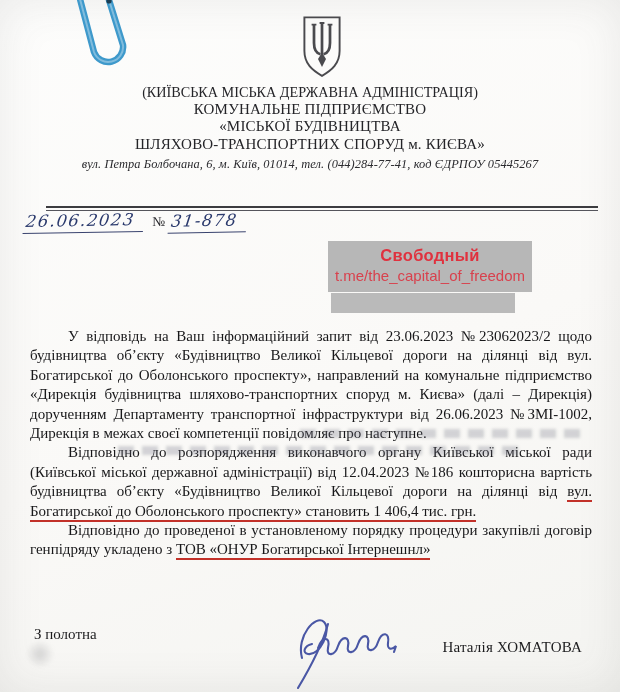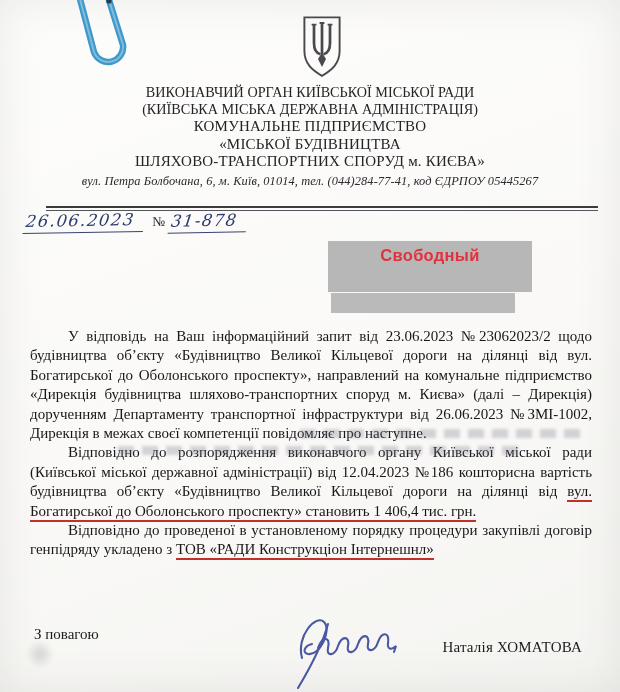--- a/index.html
+++ b/index.html
@@ -69,52 +69,52 @@
     <g fill="none" stroke="#4a4a4e" stroke-width="3.4">
       <path d="M20,12 V35 C20,44 24,48 28,49"></path>
       <path d="M40,12 V35 C40,44 36,48 32,49"></path>
       <path d="M30,10 V50"></path>
     </g>
     <path d="M17,12 h6 M37,12 h6 M27,10 h6" stroke="#4a4a4e" stroke-width="2.2"></path>
     <path d="M30,47 L25,55 L30,65 L35,55 Z" fill="#4a4a4e"></path>
   </svg>
 
   <div class="letterhead">
-    <div class="lh-line">ВИКОНАВЧИЙ ОРГАН КИЇВСЬКОЇ МІСЬКОЇ РАДИ</div>
     <div class="lh-line">(КИЇВСЬКА МІСЬКА ДЕРЖАВНА АДМІНІСТРАЦІЯ)</div>
     <div class="lh-line lh-bold">КОМУНАЛЬНЕ ПІДПРИЄМСТВО</div>
     <div class="lh-line lh-bold">«МІСЬКОЇ БУДІВНИЦТВА</div>
     <div class="lh-line lh-bold">ШЛЯХОВО-ТРАНСПОРТНИХ СПОРУД м. КИЄВА»</div>
     <div class="address">вул. Петра Болбочана, 6, м. Київ, 01014, тел. (044)284-77-41, код ЄДРПОУ 05445267</div>
   </div>
 
   <div class="rule"></div>
 
   <div class="refline">
     <span class="hand hand-ul">26.06.2023</span><span class="no-sign">№</span><span class="hand hand-ul">31-878</span>
   </div>
 
   <div class="watermark">
     <div class="wm-title">Свободный</div>
+    <div class="wm-link">t.me/the_capital_of_freedom</div>
   </div>
   <div class="watermark-small"></div>
 
   <div class="bodytext">
     <p>У відповідь на Ваш інформаційний запит від 23.06.2023 №23062023/2 щодо будівництва об’єкту «Будівництво Великої Кільцевої дороги на ділянці від вул. Богатирської до Оболонського проспекту», направлений на комунальне підприємство «Дирекція будівництва шляхово-транспортних споруд м. Києва» (далі – Дирекція) дорученням Департаменту транспортної інфраструктури від 26.06.2023 №ЗМІ-1002, Дирекція в межах своєї компетенції повідомляє про наступне.</p>
     <p><span>Відповідно до розпорядження виконавчого органу Київської міської ради (Київської міської державної адміністрації) від 12.04.2023 №186 кошторисна вартість будівництва об’єкту «Будівництво Великої Кільцевої дороги на ділянці від </span><span class="redline">вул. Богатирської до Оболонського проспекту» становить 1 406,4 тис. грн.</span></p>
-    <p><span>Відповідно до проведеної в установленому порядку процедури закупівлі договір генпідряду укладено з </span><span class="redline">ТОВ «РАДИ Конструкціон Інтернешнл»</span></p>
+    <p><span>Відповідно до проведеної в установленому порядку процедури закупівлі договір генпідряду укладено з </span><span class="redline">ТОВ «ОНУР Богатирської Інтернешнл»</span></p>
   </div>
 
   <div class="ghost ghost1"></div>
   <div class="ghost ghost2"></div>
   <div class="smudge"></div>
 
   <div class="sig">
     <div class="sig-left">
-      <div>З повагою</div>
+      <div>З полотна</div>
     </div>
     <div class="sig-name">Наталія ХОМАТОВА</div>
   </div>
 
   <svg class="signature-svg" width="150" height="88" viewBox="0 0 150 88">
     <g fill="none" stroke="#4a57a5" stroke-width="2.1" stroke-linecap="round">
       <path d="M26,52 C20,30 40,8 48,16 C56,24 44,50 32,48 C26,47 28,40 36,38"></path>
       <path d="M52,18 C46,40 34,62 22,82"></path>
       <path d="M42,42 c4,-12 13,-12 10,0 c-2,9 7,8 10,-2 c4,-11 12,-10 10,0 c-2,9 7,8 10,-2 c4,-11 12,-10 10,0 c-2,9 7,8 10,-2 c4,-11 12,-10 10,1 c-1,7 4,7 8,3 l-2,6"></path>
     </g>

